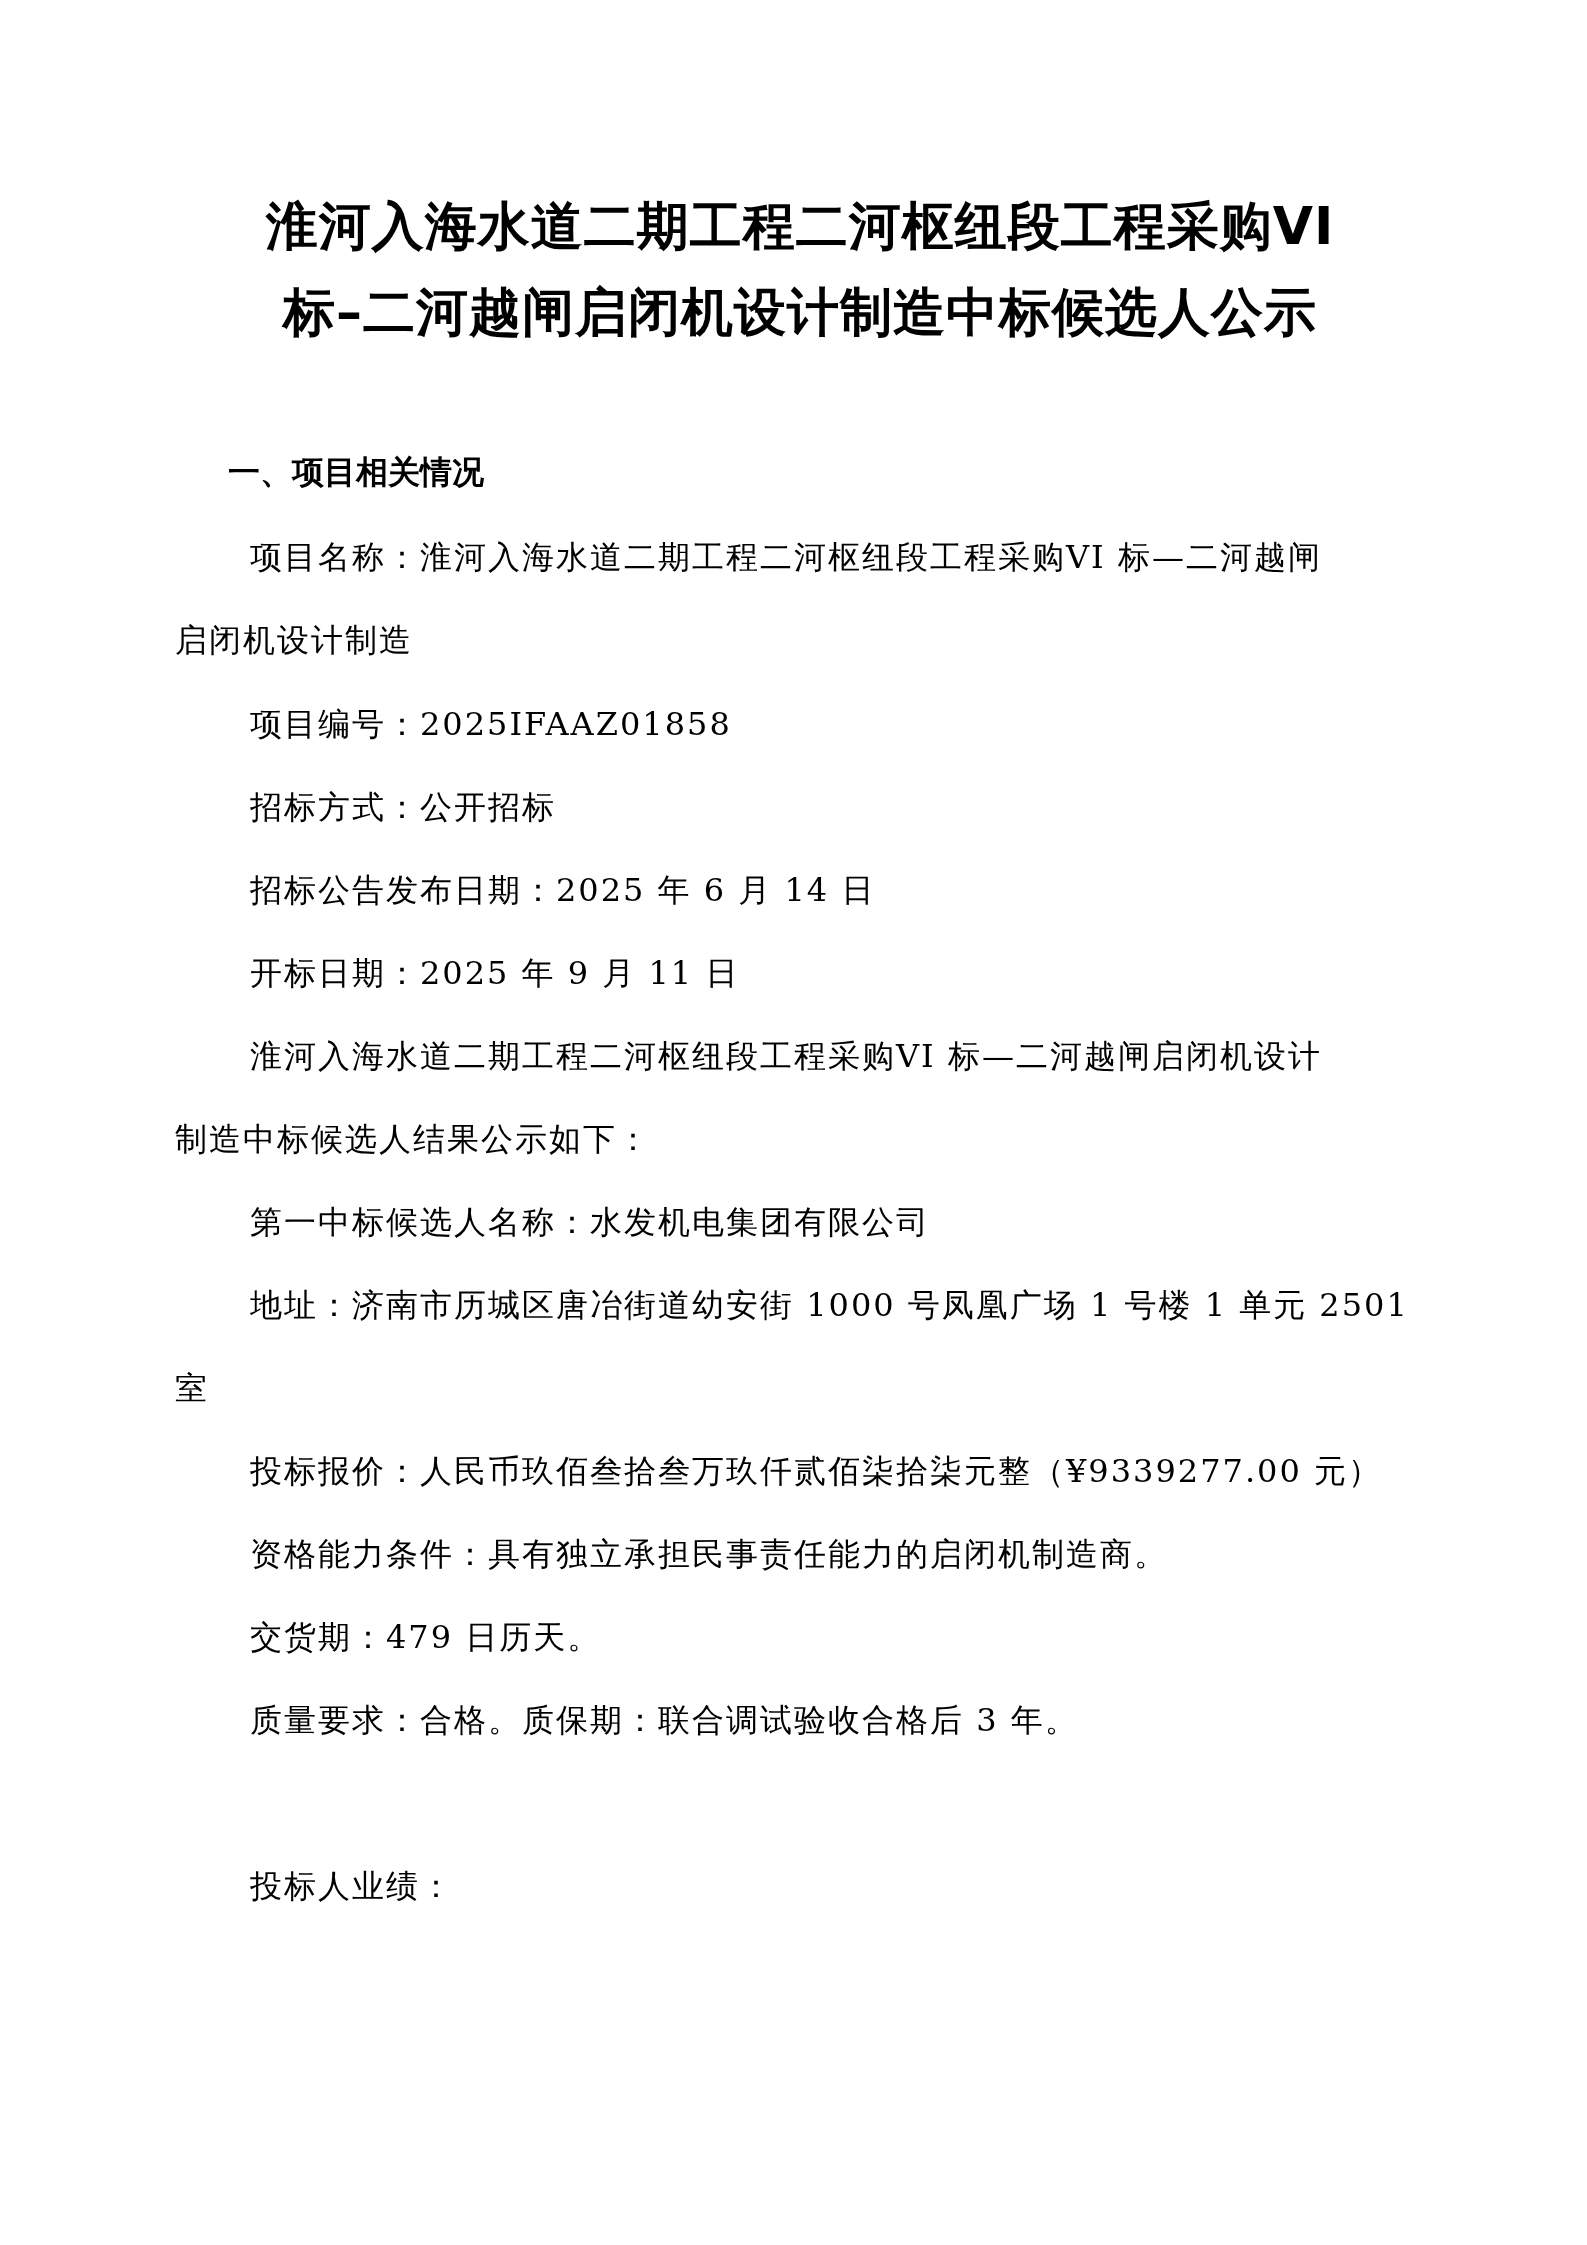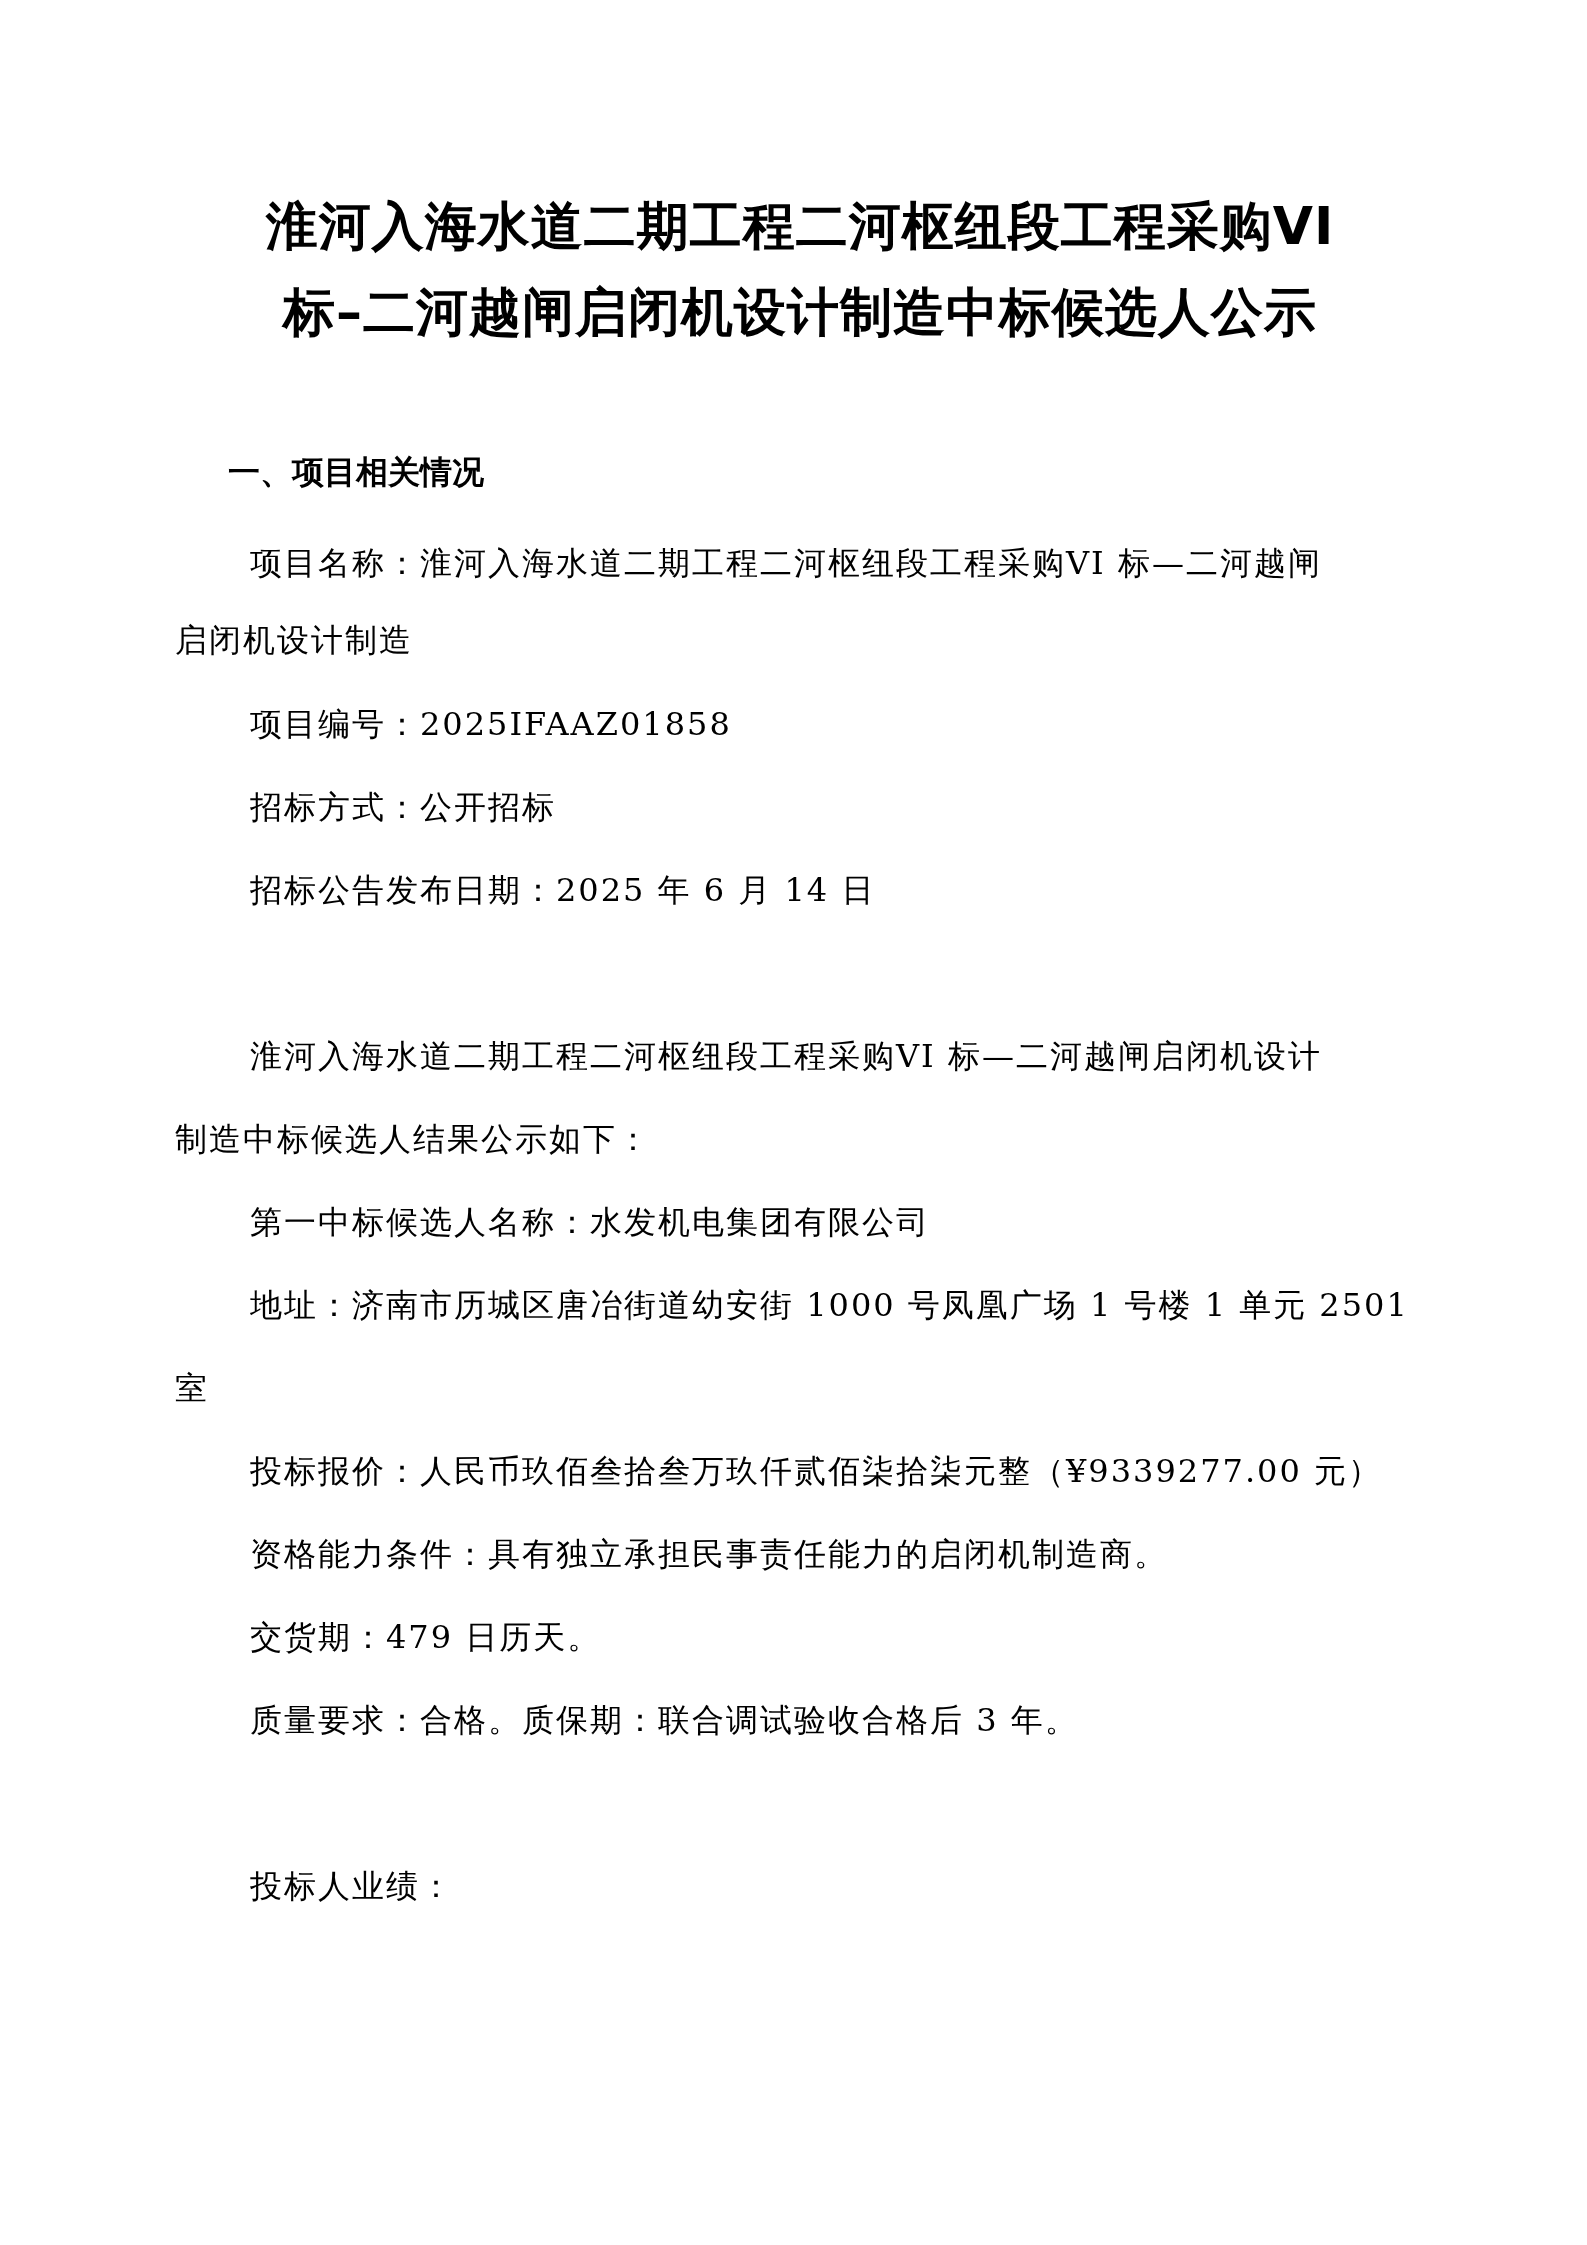--- a/index.html
+++ b/index.html
@@ -62,26 +62,27 @@
 
 <div class="page">
 
   <h1 class="title">
     <span class="line">淮河入海水道二期工程二河枢纽段工程采购VI</span>
     <span class="line">标–二河越闸启闭机设计制造中标候选人公示</span>
   </h1>
 
   <h2 class="section-heading">一、项目相关情况</h2>
 
-  <p class="para indent" style="top:537px;margin-top:6px;">项目名称：淮河入海水道二期工程二河枢纽段工程采购VI 标—二河越闸</p>
+  <p class="para indent" style="top:537px;">项目名称：淮河入海水道二期工程二河枢纽段工程采购VI 标—二河越闸</p>
   <p class="para flush" style="top:620px;">启闭机设计制造</p>
 
   <p class="para indent" style="top:704px;">项目编号：2025IFAAZ01858</p>
   <p class="para indent" style="top:787px;">招标方式：公开招标</p>
   <p class="para indent" style="top:870px;">招标公告发布日期：2025 年 6 月 14 日</p>
+  <p class="para indent" style="top:953px;">开标日期：2025 年 9 月 11 日</p>
 
   <p class="para indent" style="top:1036px;">淮河入海水道二期工程二河枢纽段工程采购VI 标—二河越闸启闭机设计</p>
   <p class="para flush" style="top:1119px;">制造中标候选人结果公示如下：</p>
 
   <p class="para indent" style="top:1202px;">第一中标候选人名称：水发机电集团有限公司</p>
 
   <p class="para indent" style="top:1285px;">地址：济南市历城区唐冶街道幼安街 1000 号凤凰广场 1 号楼 1 单元 2501</p>
   <p class="para flush" style="top:1368px;">室</p>
 
   <p class="para indent" style="top:1451px;">投标报价：人民币玖佰叁拾叁万玖仟贰佰柒拾柒元整（¥9339277.00 元）</p>

